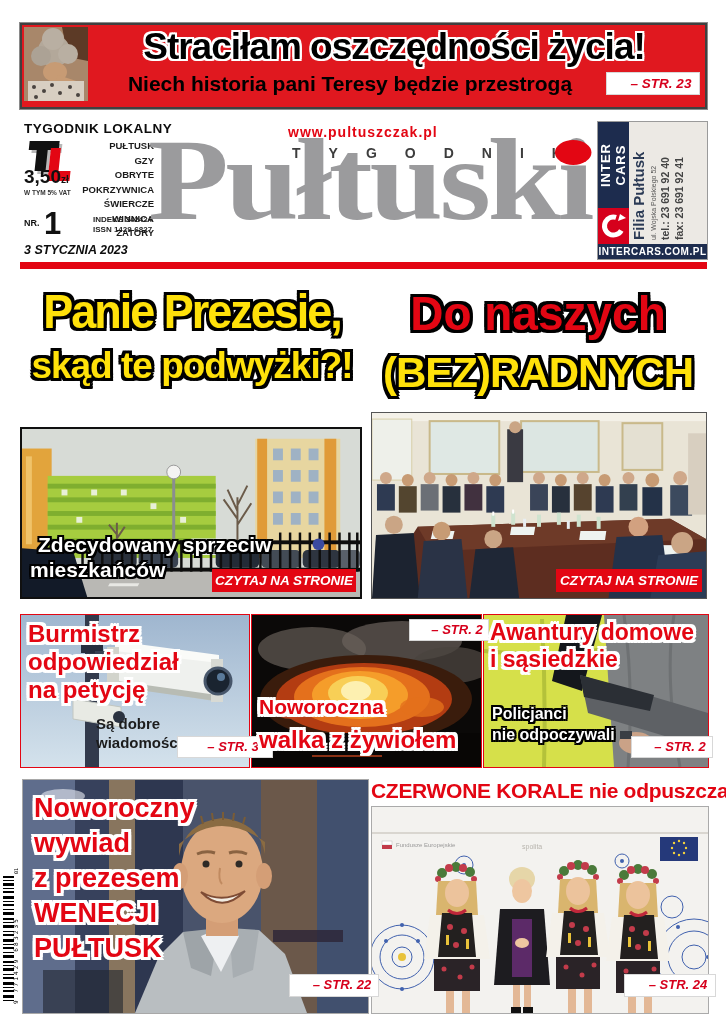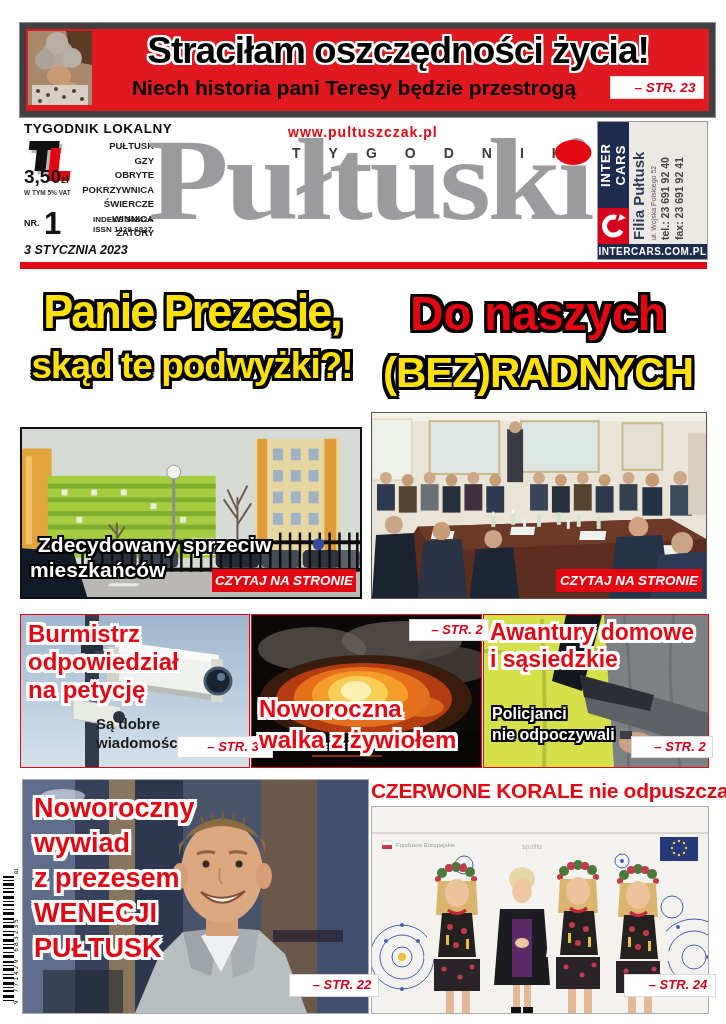--- a/index.html
+++ b/index.html
@@ -28,21 +28,21 @@
   .yellow{color:#ffe10a;}
   .red{color:#e30613;}
   .photo{position:absolute;overflow:hidden;}
   .rot{transform:rotate(-90deg);transform-origin:0 0;}
 </style>
 </head>
 <body>
 
 <div id="page">
 
-  <div class="abs" style="left:20px;top:23px;width:683px;height:82px;background:#e0181f;border:6px solid #404040;outline:1px solid #8a8a8a;">
+  <div class="abs" style="left:20px;top:23px;width:683px;height:82px;background:#e0181f;border:2px solid #404040;outline:1px solid #8a8a8a;">
     <div class="abs photo" style="left:2px;top:2px;width:64px;height:74px;">
       <svg width="100%" height="100%" viewBox="0 0 64 74" preserveAspectRatio="none">
         <rect width="64" height="74" fill="#a8876a"></rect>
         <polygon points="38,0 64,0 64,34 44,30" fill="#5c3a26"></polygon>
         <circle cx="30" cy="24" r="16" fill="#b3a89a"></circle>
           <circle cx="17" cy="29" r="10" fill="#aca295"></circle>
         <circle cx="44" cy="27" r="10" fill="#b9afa2"></circle>
           <circle cx="29" cy="12" r="11" fill="#b9afa2"></circle>
         <ellipse cx="31" cy="45" rx="12" ry="10" fill="#c79b74"></ellipse>
         <rect x="34" y="48" width="20" height="12" fill="#c79b74" transform="rotate(18 34 48)"></rect>
@@ -358,21 +358,21 @@
       <rect y="118" width="229" height="34" fill="#080605"></rect>
       <g fill="#c2441c" opacity="0.7">
           <rect x="30" y="124" width="40" height="2"></rect>
           <rect x="100" y="130" width="56" height="2"></rect>
       <rect x="170" y="124" width="36" height="2"></rect>
           <rect x="60" y="140" width="70" height="2"></rect>
         </g>
     </svg>
   </div>
   <div class="strbox" style="left:410px;top:620px;width:62px;height:20px;z-index:3;">– STR. 2</div>
-  <div class="abs b red ol-w3" style="left:259px;top:695px;font-size:24px;z-index:3;">Noworoczna</div>
+  <div class="abs b red ol-w3" style="left:259px;top:695px;font-size:21px;z-index:3;">Noworoczna</div>
   <div class="abs b red ol-w3" style="left:259px;top:726px;font-size:24px;z-index:3;">walka z żywiołem</div>
 
   <div class="photo" style="left:483px;top:614px;width:224px;height:152px;border:1px solid #e30613;">
     <svg width="100%" height="100%" viewBox="0 0 224 152" preserveAspectRatio="none">
       <rect width="224" height="152" fill="#85888b"></rect>
       <rect x="112" width="112" height="152" fill="#7e8183"></rect>
       <g stroke="#6e7173" stroke-width="3" fill="none">
           <path d="M140,0 Q150,70 144,152"></path>
           <path d="M190,0 Q180,60 196,152"></path>
         </g>

